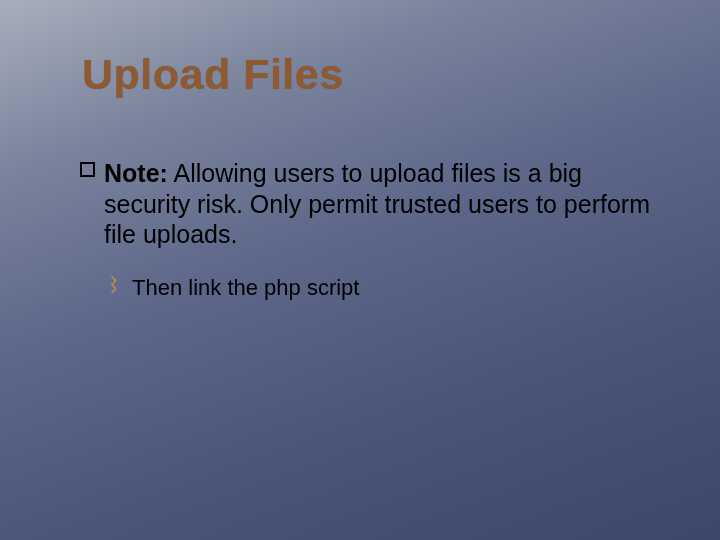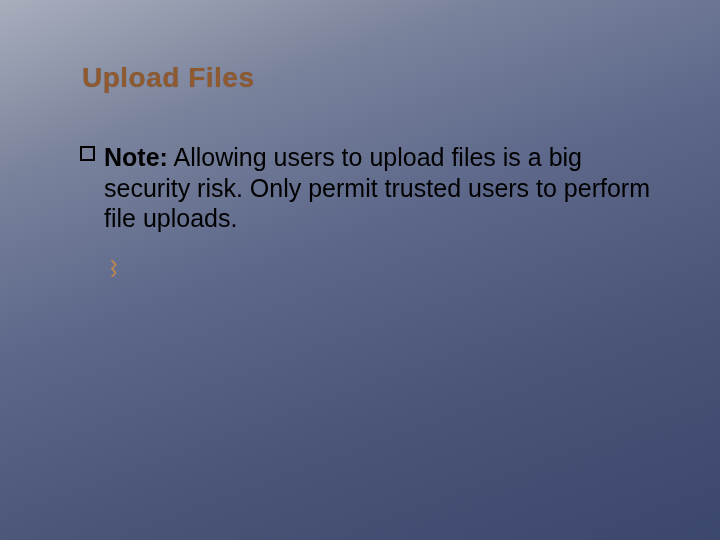--- a/index.html
+++ b/index.html
@@ -13,31 +13,31 @@
   .slide {
     width: 720px;
     height: 540px;
     background: linear-gradient(160deg, #a8aebc 0%, #7a839c 22%, #5c678a 45%, #4a5578 70%, #3b476b 100%);
     position: relative;
     box-sizing: border-box;
   }
   .title {
     position: absolute;
     left: 82px;
-    top: 62px;
-    font-size: 28px;
+    top: 50px;
+    font-size: 43px;
     font-weight: bold;
     color: #8f5a2f;
     text-shadow: 0 0 1px rgba(0,0,0,0.3);
     letter-spacing: 0.5px;
   }
   .body {
     position: absolute;
     left: 80px;
-    top: 142px;
+    top: 158px;
     right: 60px;
     color: #000;
   }
   .bullet-l1 {
     font-size: 25px;
     line-height: 1.22;
     margin-bottom: 16px;
     color: #000;
     position: relative;
     padding-left: 24px;
@@ -89,17 +89,18 @@
     <div class="bullet-l1">
       <span class="bullet-box"></span>
       <span class="bold">Note:</span><span> Allowing users to upload files is a big security risk. Only permit trusted users to perform file uploads.</span>
     </div>
     <div class="bullet-l2">
       <span class="angle">›</span>
     </div>
 
     <div class="bullet-l2">
       <span class="angle">›</span>
+      <span>Then link the php script</span>
     </div>
 
   </div>
 
 </div>
 
 </body></html>

